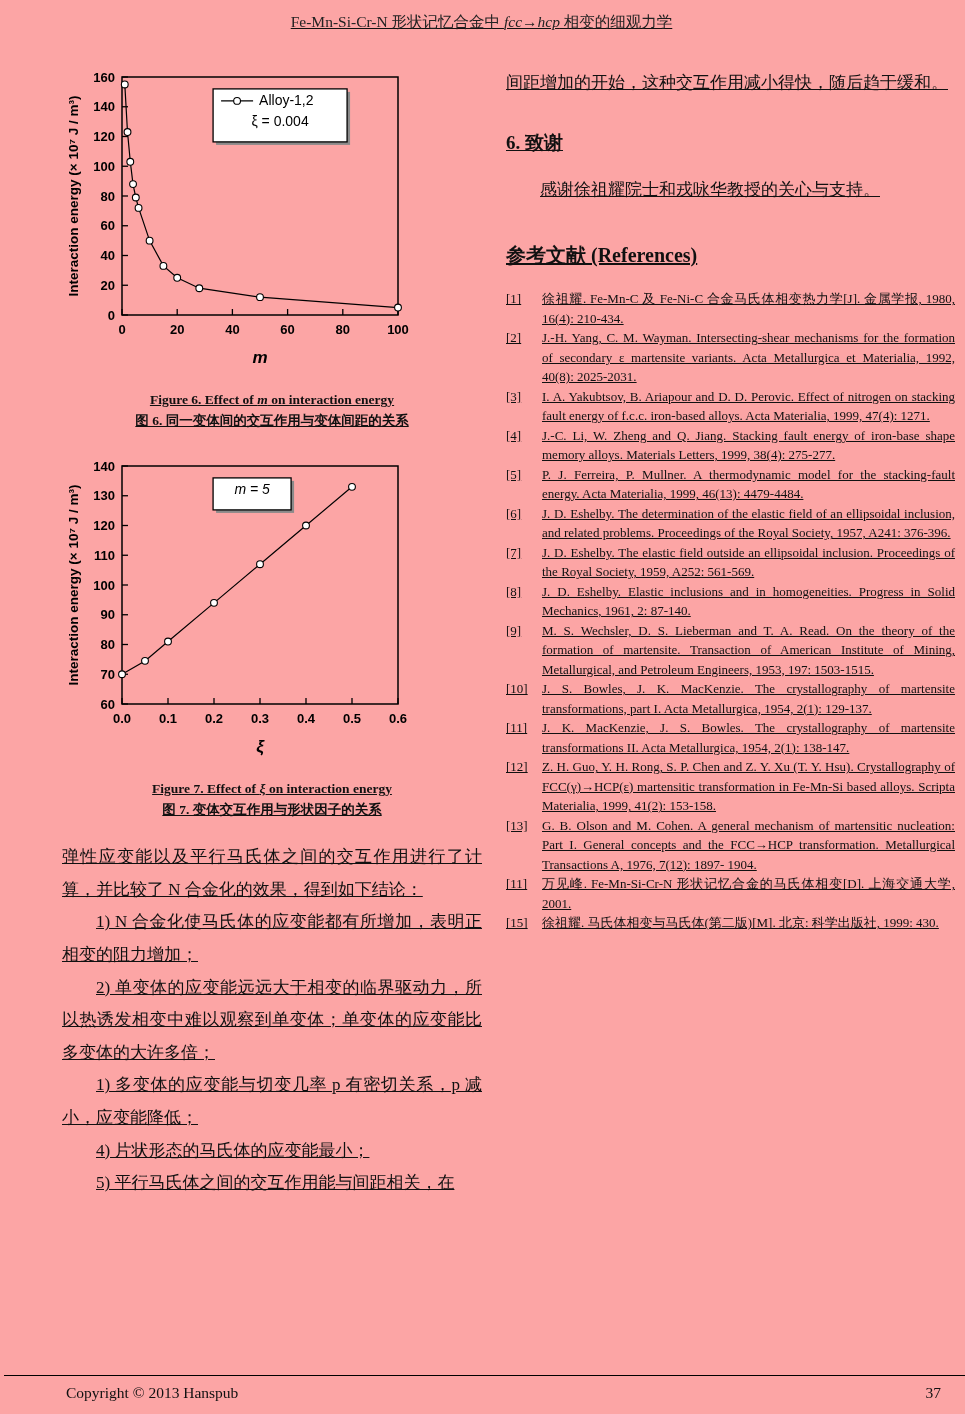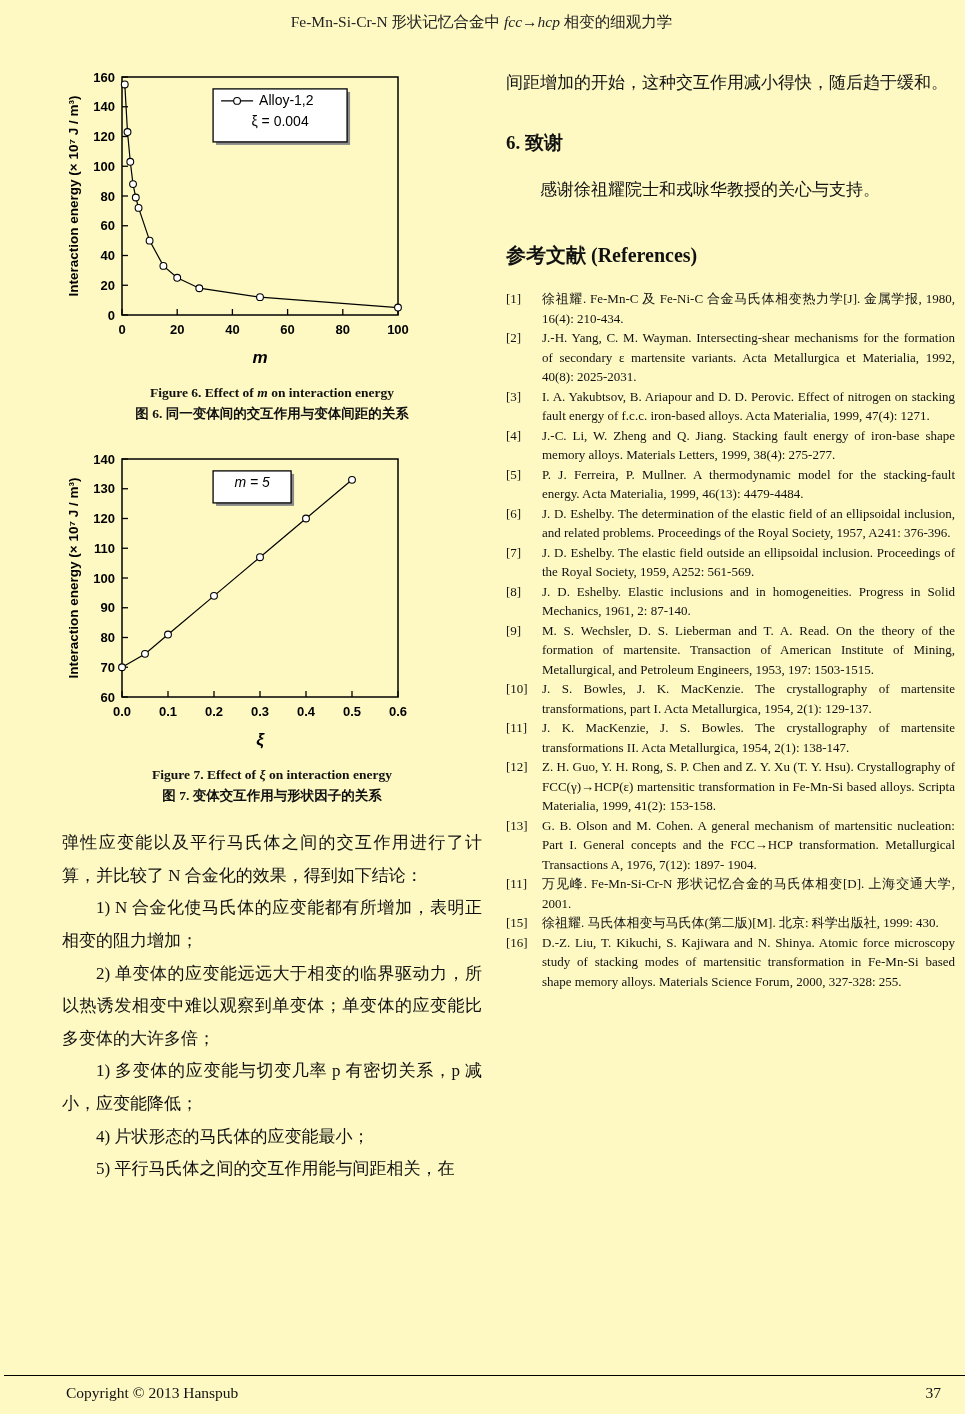--- a/index.html
+++ b/index.html
@@ -1,29 +1,29 @@
 <!DOCTYPE html>
 <html><head>
 <meta charset="utf-8">
 <style>
   * { margin:0; padding:0; box-sizing:border-box; }
   html,body { background:#ffffff; }
   .page {
-    width:965px; height:1414px; position:relative; background:#fef9c3;
+    width:965px; height:1414px; position:relative; background:#fca5a5;
     font-family:"Liberation Serif","DejaVu Serif",serif; color:#111;
-    padding:12px 8px 0 62px; overflow:hidden;
+    padding:12px 8px 0 62px; overflow:hidden;text-decoration:underline;
   }
   .header { text-align:center; font-size:15.5px; color:#222; margin-right:56px; }
   .header i { font-style:italic; }
   .columns { display:flex; margin-top:34px; }
   .col-left { width:420px; flex:none; margin-right:24px; }
   .col-right { flex:1; padding-right:2px; }
   figure { margin:0; }
   .fig7 { margin-top:26px; }
-  .fig-caption { margin-top:12px; text-align:center; }
+  .fig-caption { margin-top:19px; text-align:center; }
   .cap-en { font-weight:bold; font-size:13.5px; }
   .cap-en i { font-style:italic; }
   .cap-zh { font-weight:bold; font-size:13.5px; margin-top:4px; }
   .body-block { margin-top:22px; }
   p.body-text { font-size:17px; line-height:1.92; text-align:justify; }
   .indent { text-indent:2em; }
   .h-ack { font-size:19px; font-weight:bold; margin:30px 0 18px; }
   .h-ref { font-size:20px; font-weight:bold; margin:36px 0 20px; }
   .ref-item { display:flex; font-size:13px; line-height:1.5; }
   .ref-num { width:36px; flex:none; }
@@ -239,24 +239,20 @@
             <span class="ref-text">G. B. Olson and M. Cohen. A general mechanism of martensitic nucleation: Part I. General concepts and the FCC→HCP transformation. Metallurgical Transactions A, 1976, 7(12): 1897- 1904.</span>
           </div>
           <div class="ref-item">
             <span class="ref-num">[11]</span>
             <span class="ref-text">万见峰. Fe-Mn-Si-Cr-N 形状记忆合金的马氏体相变[D]. 上海交通大学, 2001.</span>
           </div>
           <div class="ref-item">
             <span class="ref-num">[15]</span>
             <span class="ref-text">徐祖耀. 马氏体相变与马氏体(第二版)[M]. 北京: 科学出版社, 1999: 430.</span>
           </div>
-          <div class="ref-item">
-            <span class="ref-num">[16]</span>
-            <span class="ref-text">D.-Z. Liu, T. Kikuchi, S. Kajiwara and N. Shinya. Atomic force microscopy study of stacking modes of martensitic transformation in Fe-Mn-Si based shape memory alloys. Materials Science Forum, 2000, 327-328: 255.</span>
-          </div>
         </div>
 
     </div>
 
   </div>
 
   <div class="footer">
     <span>Copyright © 2013 Hanspub</span>
     <span>37</span>
   </div>

